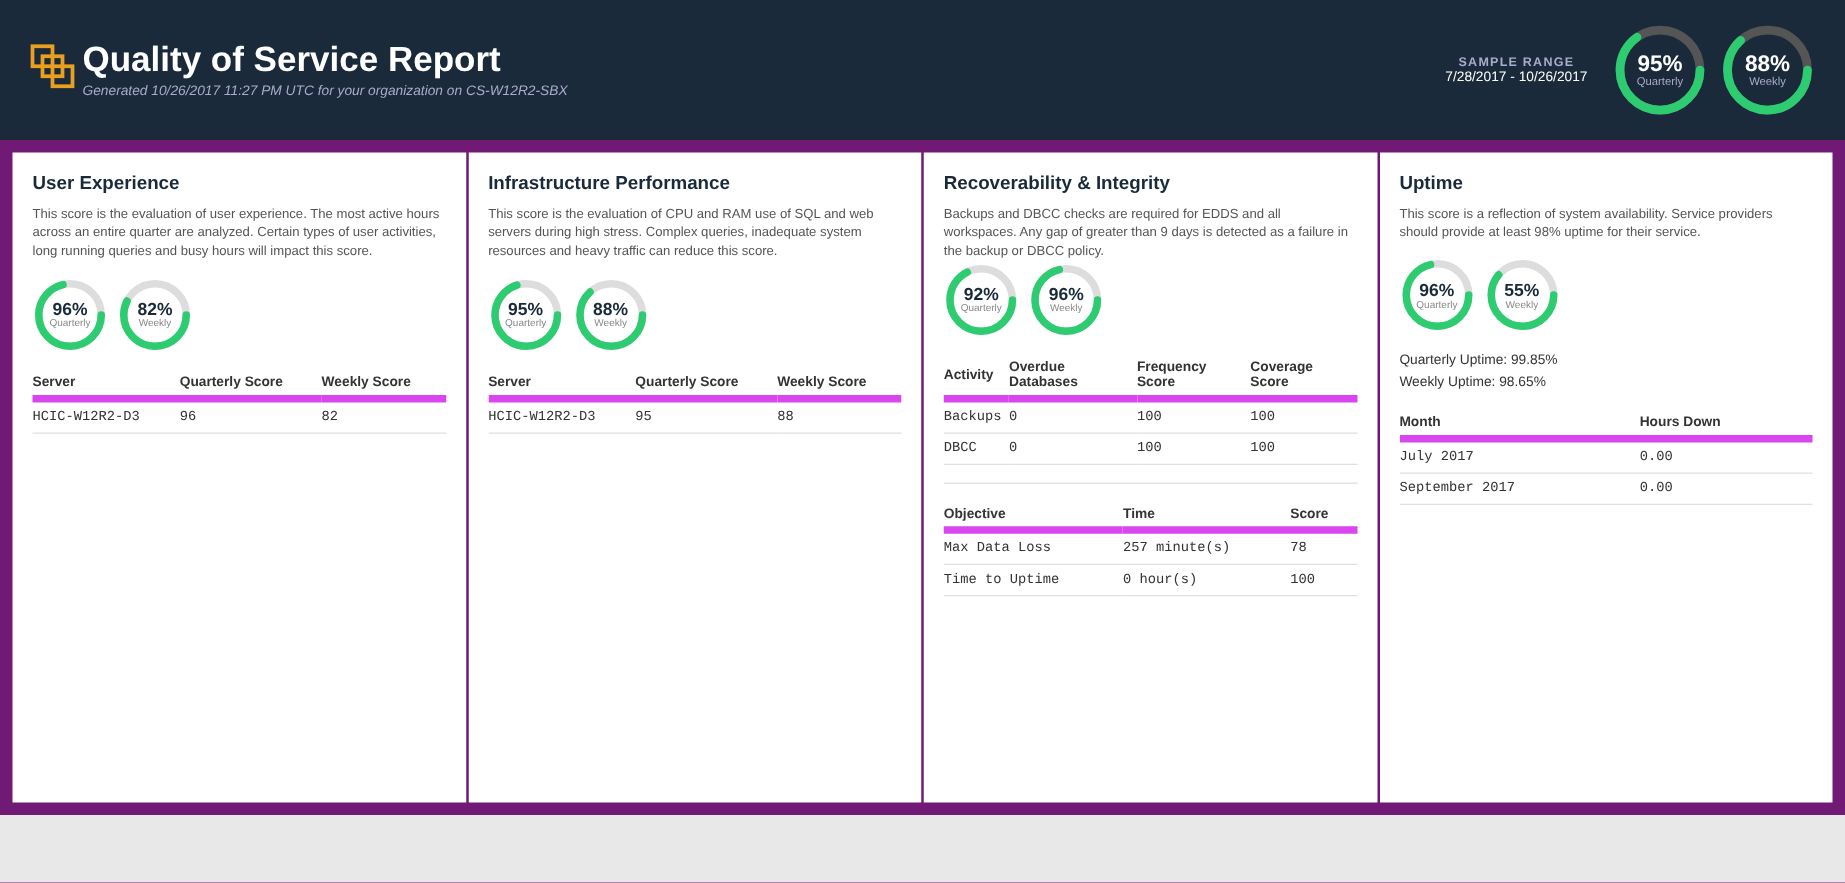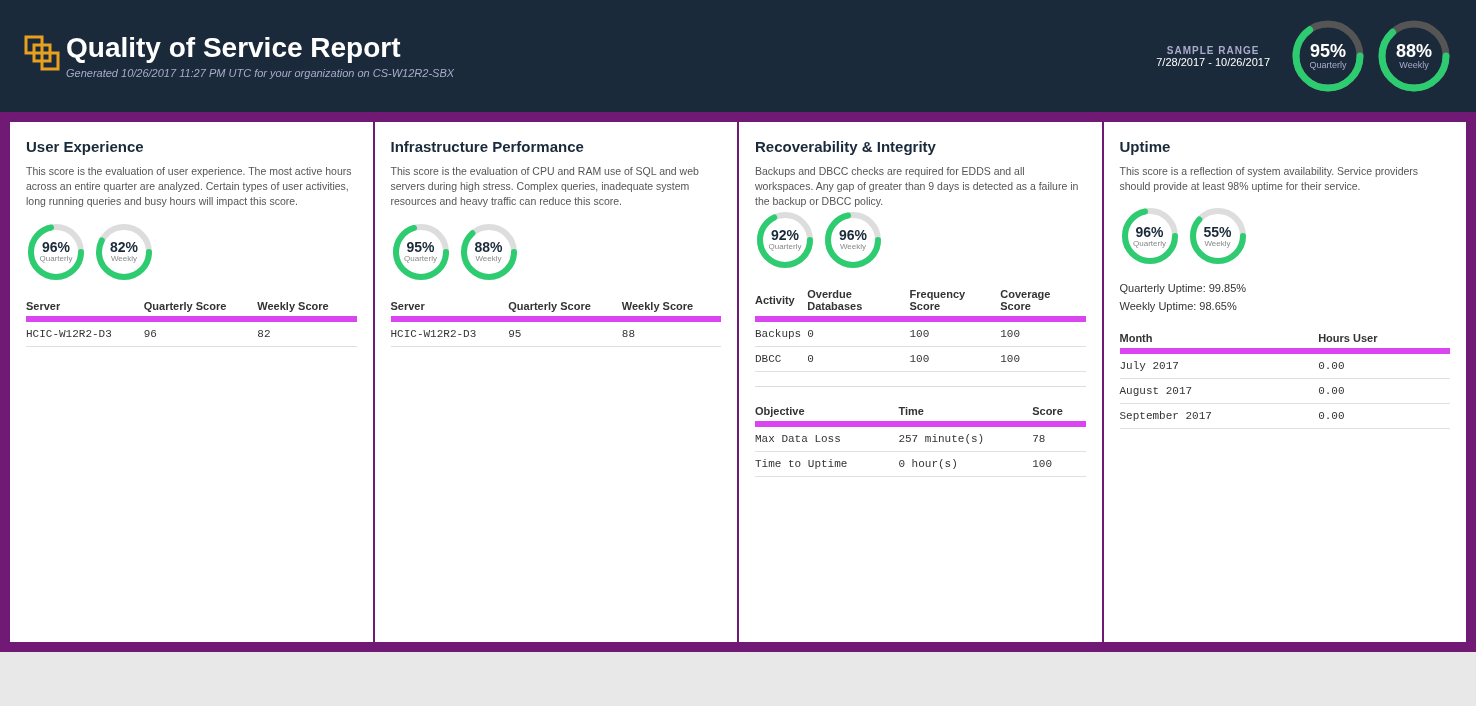--- a/index.html
+++ b/index.html
@@ -313,33 +313,29 @@
       </div>
     </div>
     <div class="uptime-stats">
       <div>Quarterly Uptime: 99.85%</div>
       <div>Weekly Uptime: 98.65%</div>
     </div>
     <table>
       <thead>
         <tr>
           <th>Month</th>
-          <th>Hours User</th>
+          <th>Hours Down</th>
         </tr>
       </thead>
       <tbody>
         <tr>
           <td>July 2017</td>
           <td>0.00</td>
         </tr>
         <tr>
-          <td>August 2017</td>
-          <td>0.00</td>
-        </tr>
-        <tr>
           <td>September 2017</td>
           <td>0.00</td>
         </tr>
       </tbody>
     </table>
   </div>
 
 </div>
 
 </body></html>

